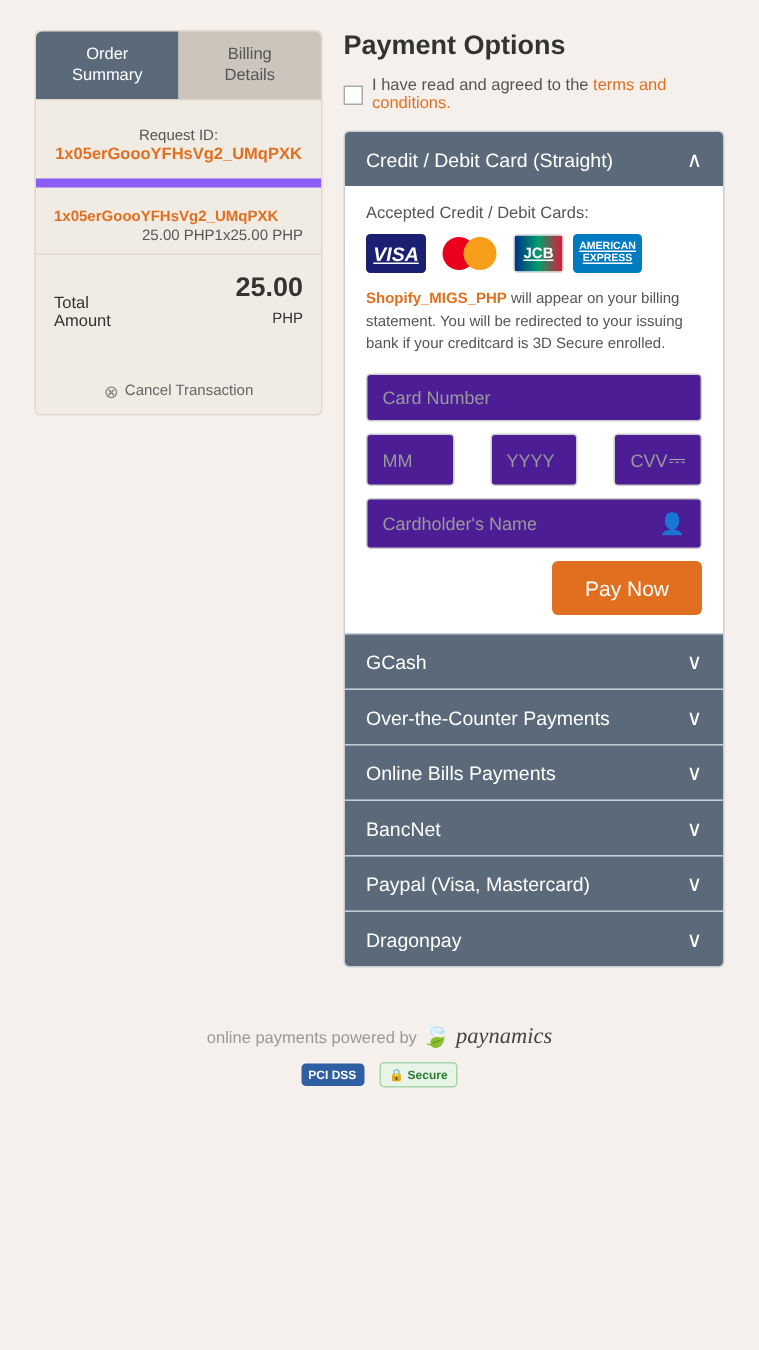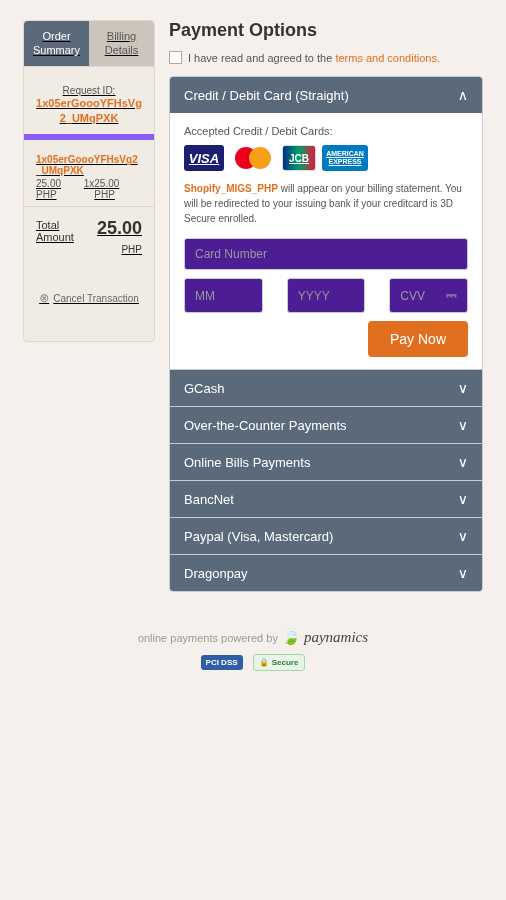--- a/index.html
+++ b/index.html
@@ -17,24 +17,23 @@
       display: flex;
       width: 460px;
       gap: 14px;
       align-items: flex-start;
     }
     
     .left-panel {
       background: #f0ebe3;
       border: 1px solid #e0d8cc;
       border-radius: 4px;
-      width: 132px;
+      width: 192px;
       flex-shrink: 0;
-      padding: 0 0 28px 0;
-      text-decoration: underline;
+      padding: 0 0 0 0;
     }
     .tabs {
       display: flex;
       border-bottom: 1px solid #e0d8cc;
       margin-bottom: 10px;
     }
     .tab {
       flex: 1;
       padding: 8px 6px;
       text-align: center;
@@ -77,27 +76,28 @@
     .order-item-name {
       font-size: 10px;
       color: #e07020;
       font-weight: bold;
       word-break: break-all;
     }
     .order-item-details {
       font-size: 10px;
       color: #555;
       display: flex;
-      justify-content: flex-start;
+      justify-content: flex-end;
       margin-top: 2px;
     }
     .total-section {
       padding: 6px 12px;
       display: flex;
       justify-content: space-between;
+      align-items: flex-end;
     }
     .total-label {
       font-size: 11px;
       color: #333;
     }
     .total-amount {
       text-align: right;
     }
     .total-number {
       font-size: 18px;
@@ -438,20 +438,24 @@
               <span>MM</span>
             </div>
             <div class="form-field">
               <span>YYYY</span>
             </div>
             <div class="form-field">
               <span>CVV</span>
               <span class="cvv-icon">⎓</span>
             </div>
           </div>
+          <div class="form-field cardholder-field">
+            <span>Cardholder's Name</span>
+            <span class="person-icon">👤</span>
+          </div>
           <div class="clearfix">
             <button class="pay-button">Pay Now</button>
           </div>
         </div>
       </div>
 
       <div class="accordion-item">
         <div class="accordion-header collapsed">
           <span>GCash</span>
           <span class="accordion-chevron">∨</span>

